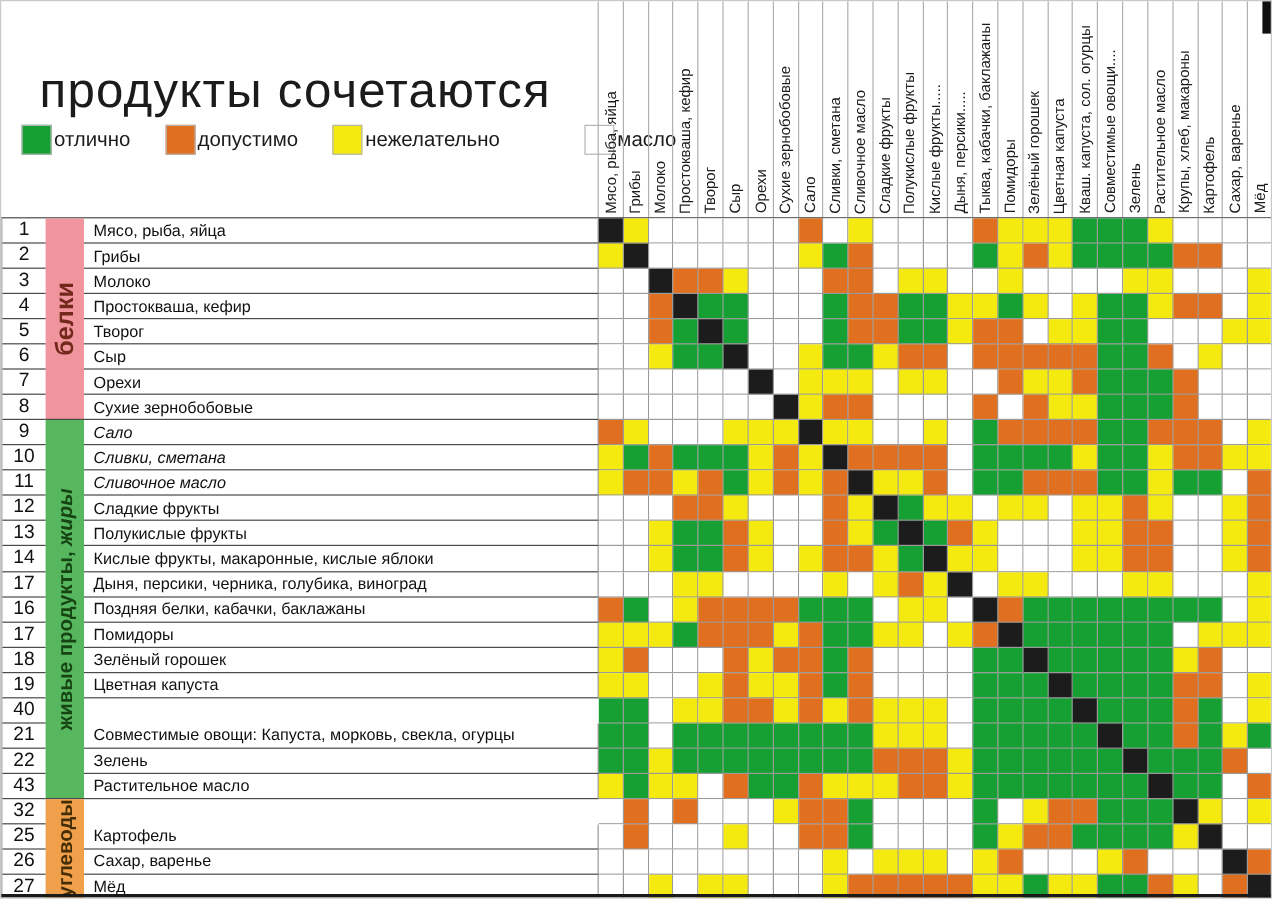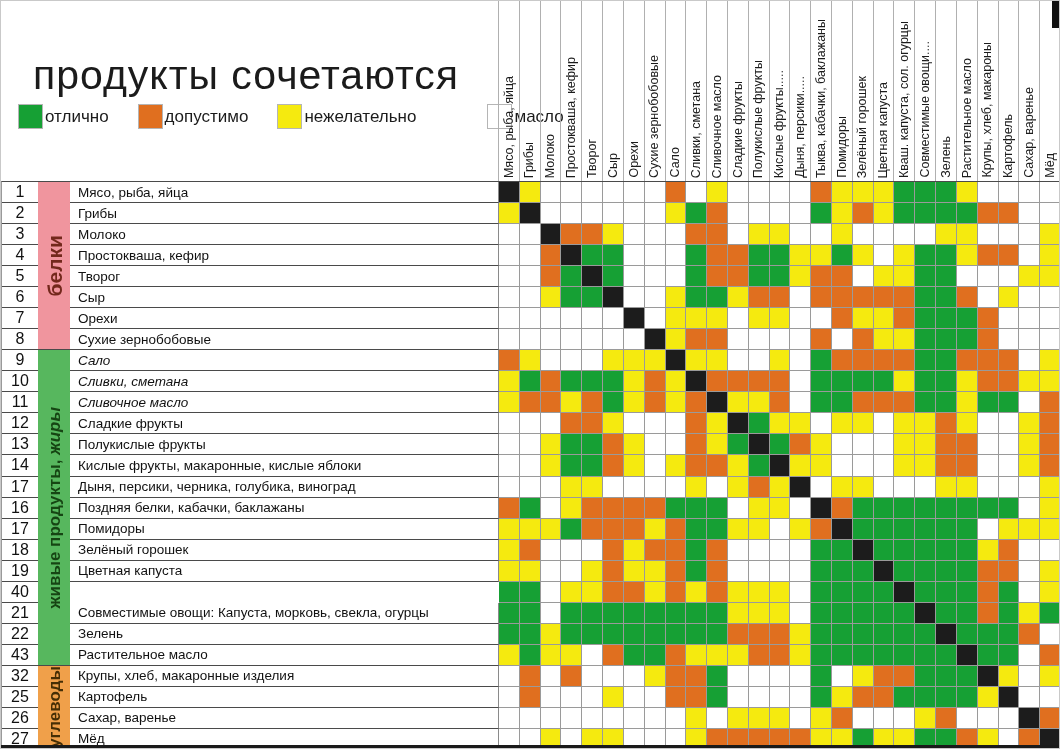--- a/index.html
+++ b/index.html
@@ -824,21 +824,20 @@
       <div class="cell" style="grid-area: 23 / 22; background: rgb(22, 160, 52);"></div>
       <div class="cell" style="grid-area: 23 / 23; background: rgb(22, 160, 52);"></div>
       <div class="cell" style="grid-area: 23 / 24; background: rgb(22, 160, 52);"></div>
       <div class="cell" style="grid-area: 23 / 25; background: rgb(22, 160, 52);"></div>
       <div class="cell" style="grid-area: 23 / 26; background: rgb(28, 28, 28);"></div>
       <div class="cell" style="grid-area: 23 / 27; background: rgb(22, 160, 52);"></div>
       <div class="cell" style="grid-area: 23 / 28; background: rgb(22, 160, 52);"></div>
       <div class="cell" style="grid-area: 23 / 29; background: rgb(255, 255, 255);"></div>
       <div class="cell" style="grid-area: 23 / 30; background: rgb(224, 111, 31);"></div>
       <div class="rnum" style="grid-area: 24 / 1;">32</div>
-      <div class="rlabel" style="grid-area: 24 / 3;">Крупы, хлеб, макаронные изделия</div>
       <div class="cell" style="grid-area: 24 / 4; background: rgb(255, 255, 255);"></div>
       <div class="cell" style="grid-area: 24 / 5; background: rgb(224, 111, 31);"></div>
       <div class="cell" style="grid-area: 24 / 6; background: rgb(255, 255, 255);"></div>
       <div class="cell" style="grid-area: 24 / 7; background: rgb(224, 111, 31);"></div>
       <div class="cell" style="grid-area: 24 / 8; background: rgb(255, 255, 255);"></div>
       <div class="cell" style="grid-area: 24 / 9; background: rgb(255, 255, 255);"></div>
       <div class="cell" style="grid-area: 24 / 10; background: rgb(255, 255, 255);"></div>
       <div class="cell" style="grid-area: 24 / 11; background: rgb(245, 234, 15);"></div>
       <div class="cell" style="grid-area: 24 / 12; background: rgb(224, 111, 31);"></div>
       <div class="cell" style="grid-area: 24 / 13; background: rgb(224, 111, 31);"></div>

